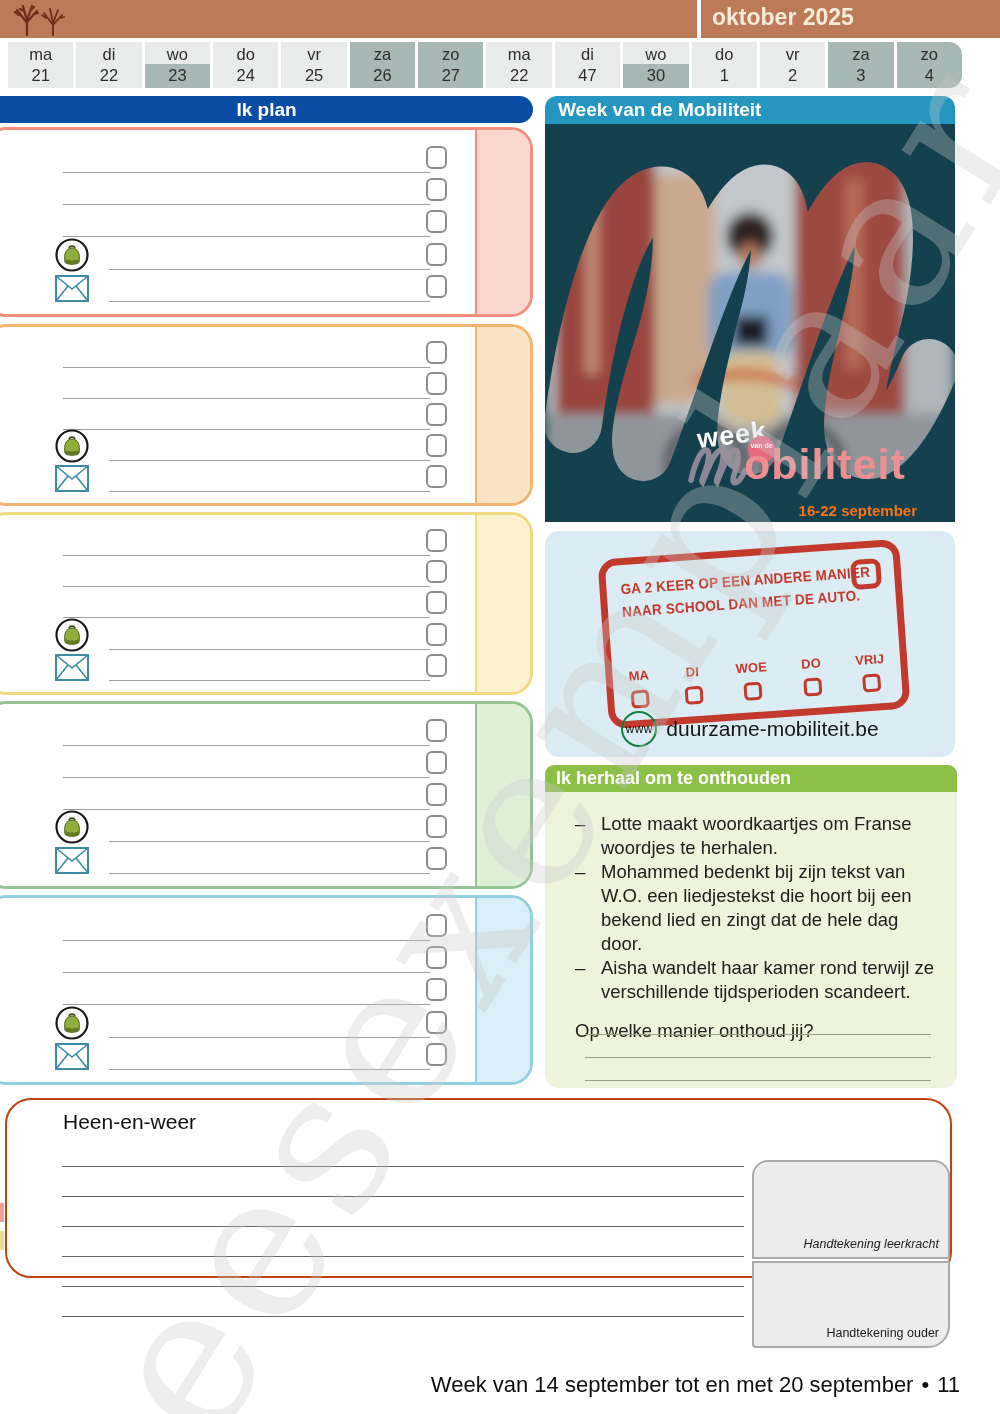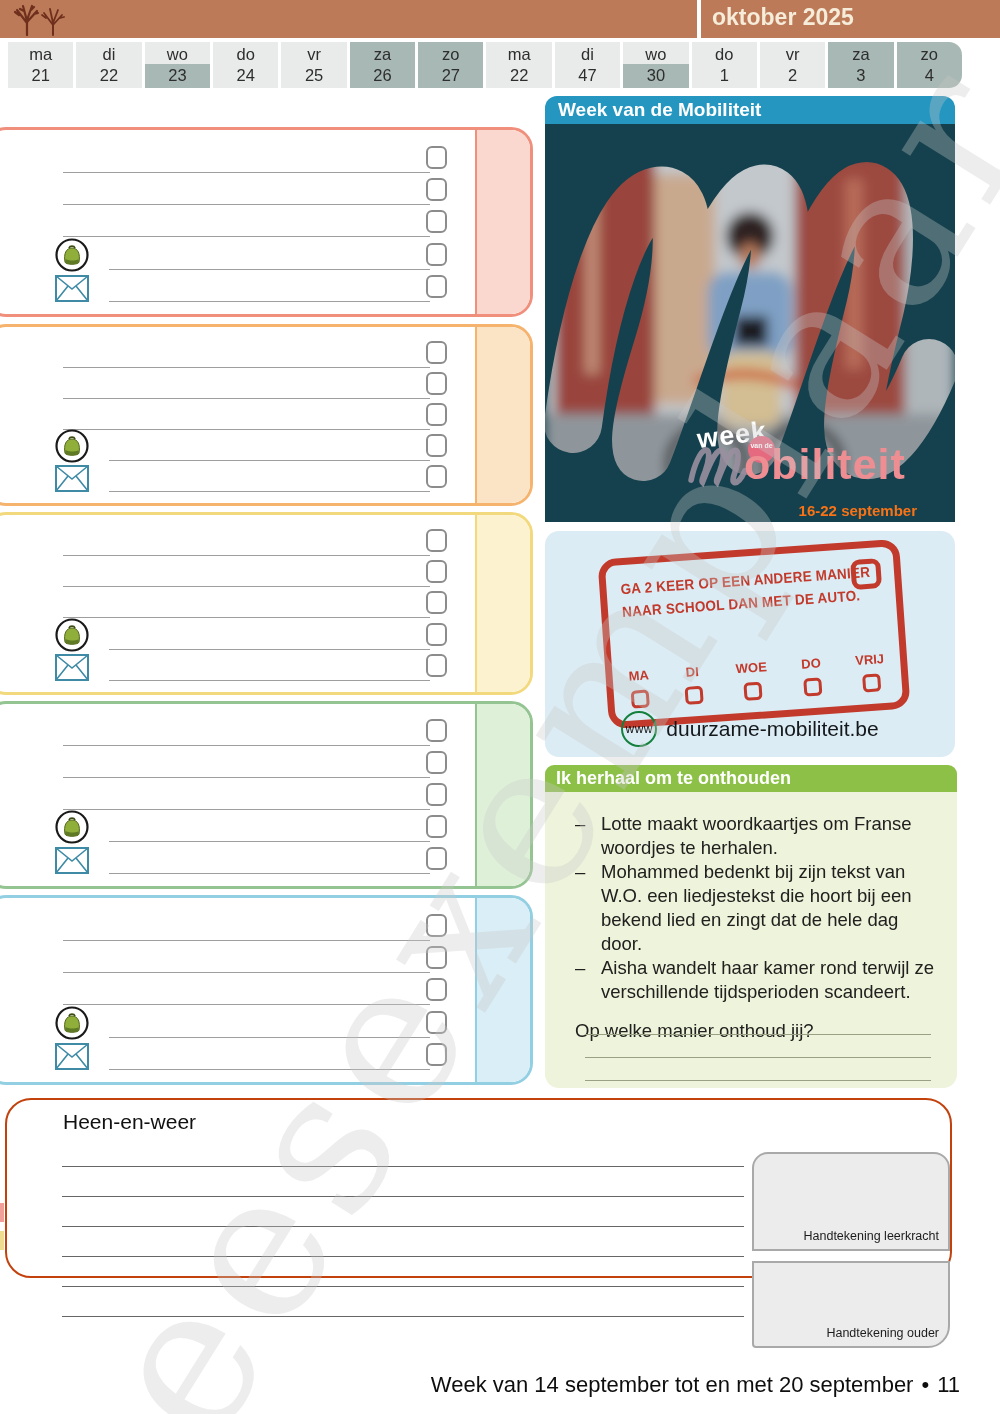--- a/index.html
+++ b/index.html
@@ -61,21 +61,21 @@
   .bullet { display:flex; }
   .bullet .dash { width:26px; flex:none; }
   #review-question { margin-top:15px; }
   .review-line { position:absolute; left:40px; width:346px; border-bottom:1.8px solid #99a084; }
 
   
   #heen-box { position:absolute; left:5px; top:1098px; width:947px; height:180px; background:#fff; border:2px solid #c2410c; border-radius:26px; }
   #heen-title { position:absolute; left:56px; top:10px; font-size:21px; color:#111; }
   .heen-line { position:absolute; left:55px; width:682px; border-bottom:1.6px solid #666; }
   .sig-box { position:absolute; left:745px; width:198px; background:#ececec; border:2px solid #a9a9a9; }
-  #sig1 { top:52px; height:99px; border-radius:16px 16px 0 0; }
+  #sig1 { top:60px; height:99px; border-radius:16px 16px 0 0;font-style:italic; }
   #sig2 { top:161px; height:87px; border-radius:0 0 22px 4px; }
   .sig-label { position:absolute; right:9px; bottom:6px; font-size:12.5px; color:#1c1c1c; }
 
   
   #footer { position:absolute; right:40px; top:1372px; font-size:22px; color:#0e0e0e; }
   #footer .dot { margin:0 8px; }
 
   
   #watermark { position:absolute; left:-25px; top:1478px; transform:rotate(-58deg); transform-origin:0 0; font-family:"DejaVu Serif", serif; font-size:200px; letter-spacing:14px; color:#c9c9c9; opacity:.33; white-space:nowrap; pointer-events:none; z-index:40; }
 
@@ -151,20 +151,21 @@
       <div class="cal-cell full-hl">
         <span class="cal-day">za</span>
         <span class="cal-num">3</span>
       </div>
       <div class="cal-cell full-hl last">
         <span class="cal-day">zo</span>
         <span class="cal-num">4</span>
       </div>
     </div>
 
+  <div id="ikplan-bar">Ik plan</div>
   <div id="plan-blocks">
       <div class="plan-block" style="top: 127px; height: 190px; border-color: rgb(240, 144, 124);">
         <div class="plan-tab" style="background: rgb(250, 216, 208); border-left-color: rgb(240, 144, 124);"></div>
         <div class="plan-line" style="top: 42px; left: 76px; width: 367px;"></div>
         <div class="plan-check" style="top: 16px;"></div>
         <div class="plan-line" style="top: 74px; left: 76px; width: 367px;"></div>
         <div class="plan-check" style="top: 48px;"></div>
         <div class="plan-line" style="top: 106px; left: 76px; width: 367px;"></div>
         <div class="plan-check" style="top: 80px;"></div>
         <div class="plan-line" style="top: 139px; left: 122px; width: 321px;"></div>

